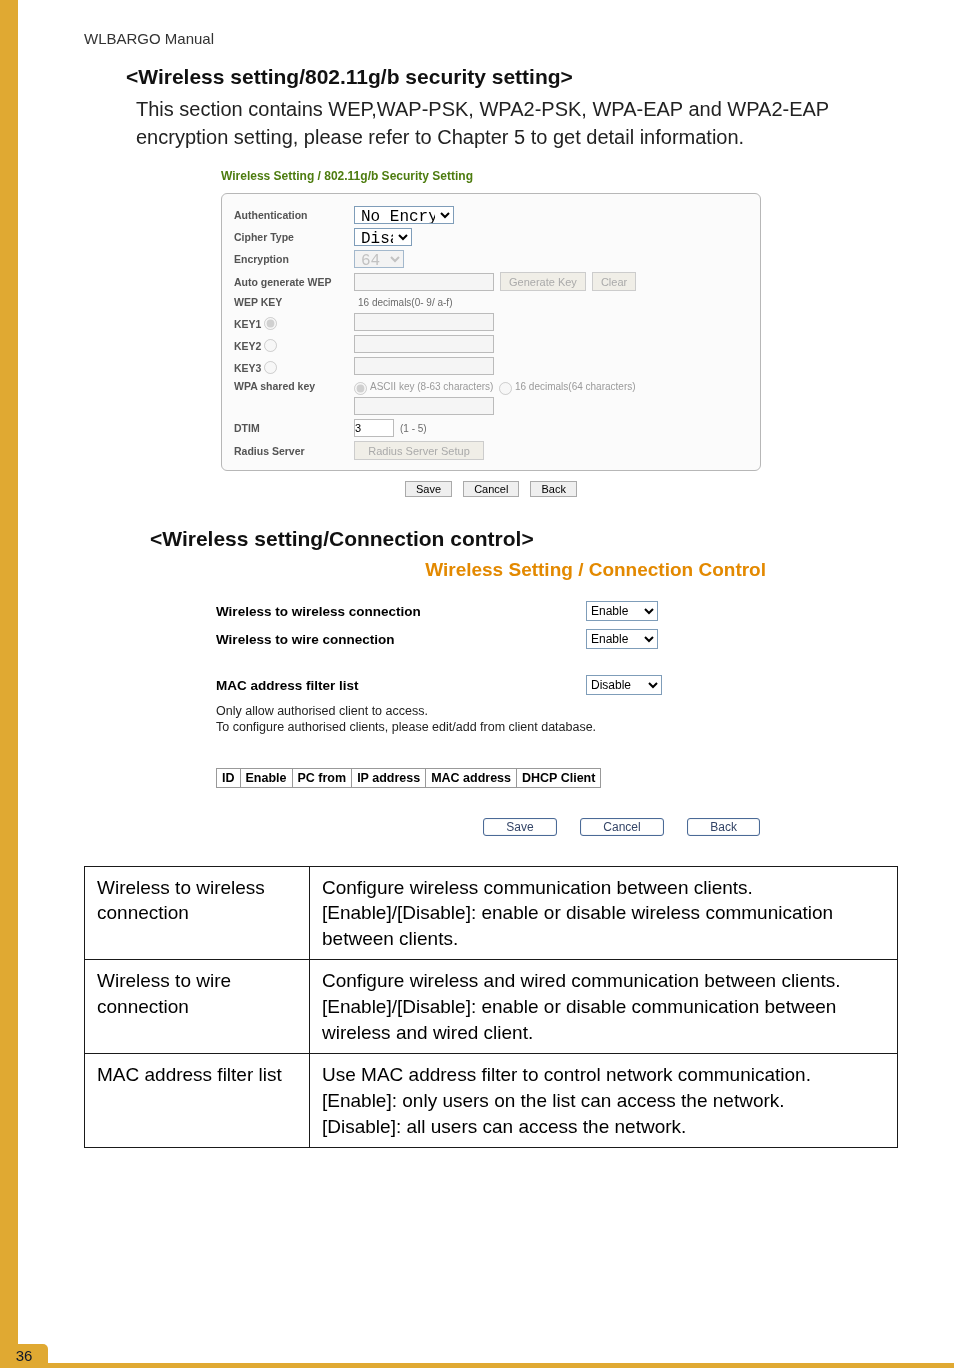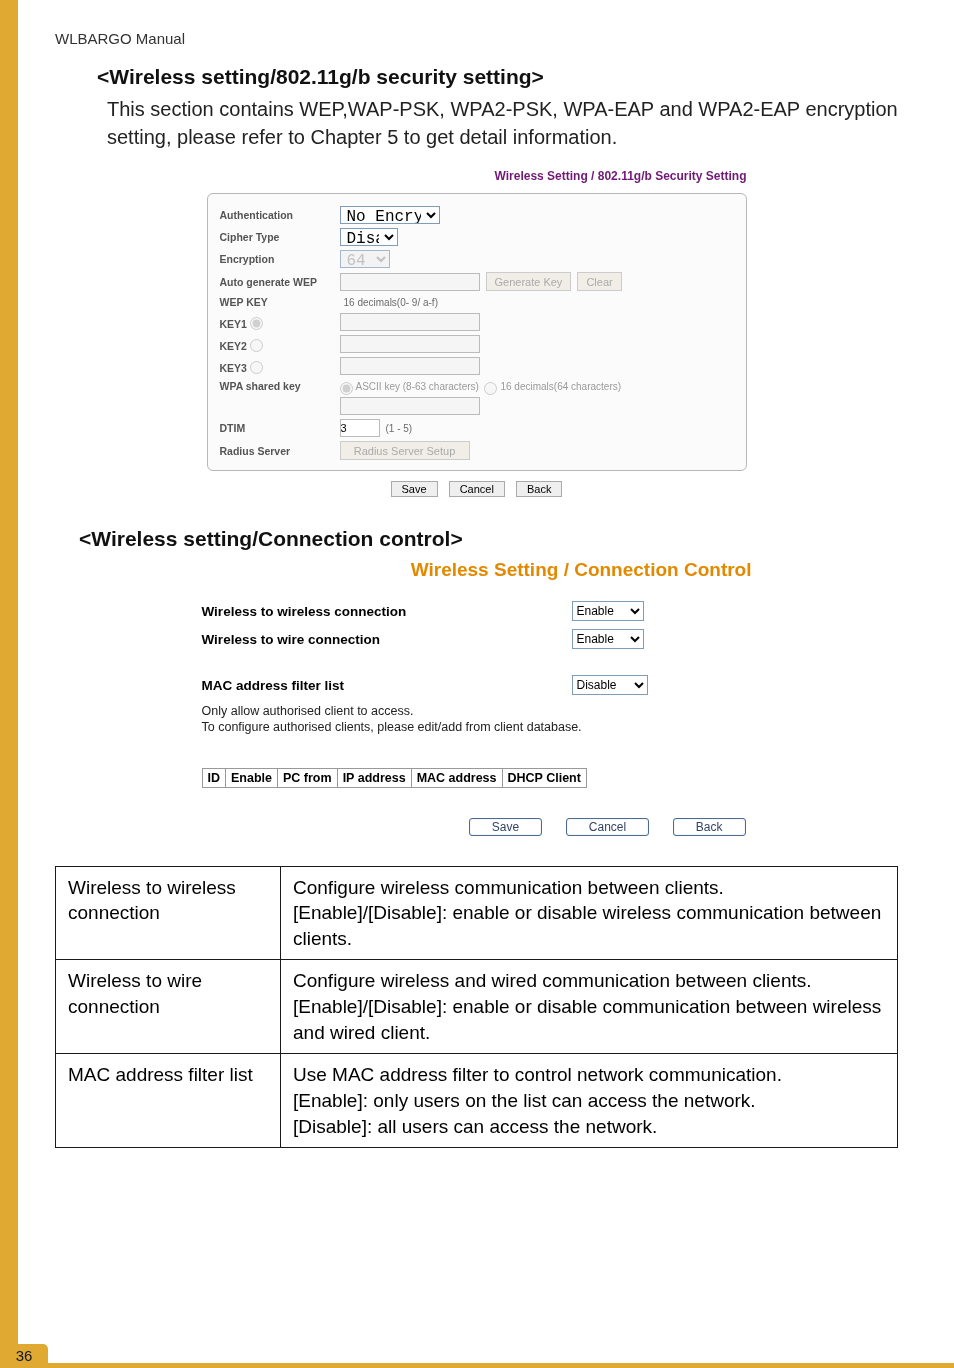--- a/index.html
+++ b/index.html
@@ -10,21 +10,21 @@
     margin: 0 auto;
     position: relative;
   }
   .side-strip {
     position: absolute;
     left: 0; top: 0; bottom: 0;
     width: 18px;
     background: #e0a932;
   }
   .page {
-    padding: 30px 56px 40px 55px;
+    padding: 30px 56px 40px 84px;
     min-height: 1368px;
     position: relative;
   }
   .manual-title {
     font-size: 15px;
     color: #333;
     margin-bottom: 18px;
   }
   .section-title {
     font-size: 21px;
@@ -41,24 +41,24 @@
   
   .sec-panel {
     margin: 10px auto 30px auto;
     width: 540px;
     background: #fff;
     font-family: Verdana, Arial, sans-serif;
     font-size: 11px;
     color: #555;
   }
   .sec-heading {
-    color: #701a75;
+    color: #4d7c0f;
     font-weight: 700;
     font-size: 12px;
-    text-align: right;
+    text-align: left;
     padding: 4px 0 10px 0;
   }
   .sec-body {
     border: 1px solid #b7b7b7;
     border-radius: 6px;
     padding: 10px 12px 8px 12px;
     background: #fbfbfb;
   }
   .sec-row {
     display: flex;
@@ -289,21 +289,21 @@
         <button class="sec-btn" disabled="" style="margin-left:0;width:130px">Radius Server Setup</button>
       </div>
     </div>
     <div class="sec-footer">
       <button class="sec-footer-btn">Save</button>
       <button class="sec-footer-btn">Cancel</button>
       <button class="sec-footer-btn">Back</button>
     </div>
   </div>
 
-  <div class="section-title" style="margin-left:24px">&lt;Wireless setting/Connection control&gt;</div>
+  <div class="section-title" style="margin-left:66px">&lt;Wireless setting/Connection control&gt;</div>
 
   <div class="cc-panel">
     <div class="cc-heading">Wireless Setting / Connection Control</div>
 
     <div class="cc-row">
       <span class="cc-row-label">Wireless to wireless connection</span>
       <select class="cc-select" style="width:72px">
         <option>Enable</option>
       </select>
     </div>

